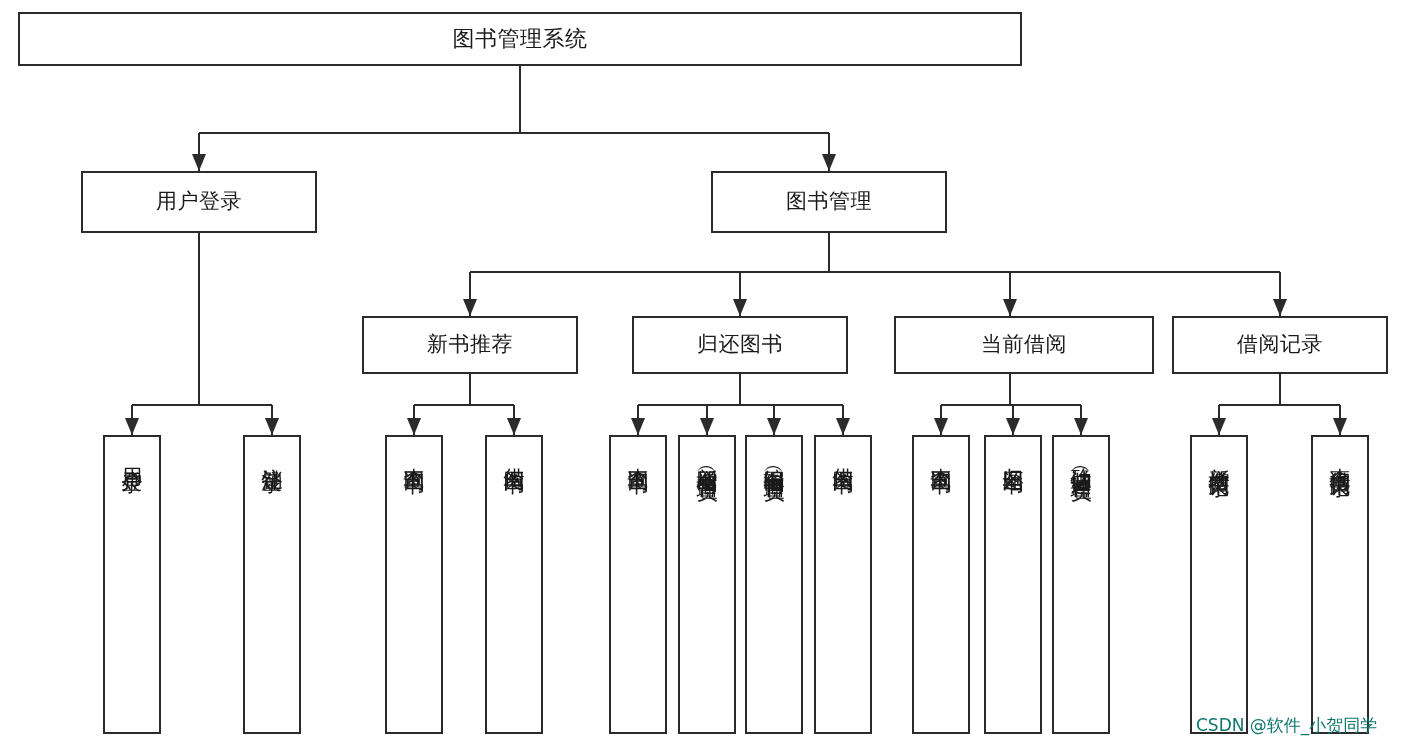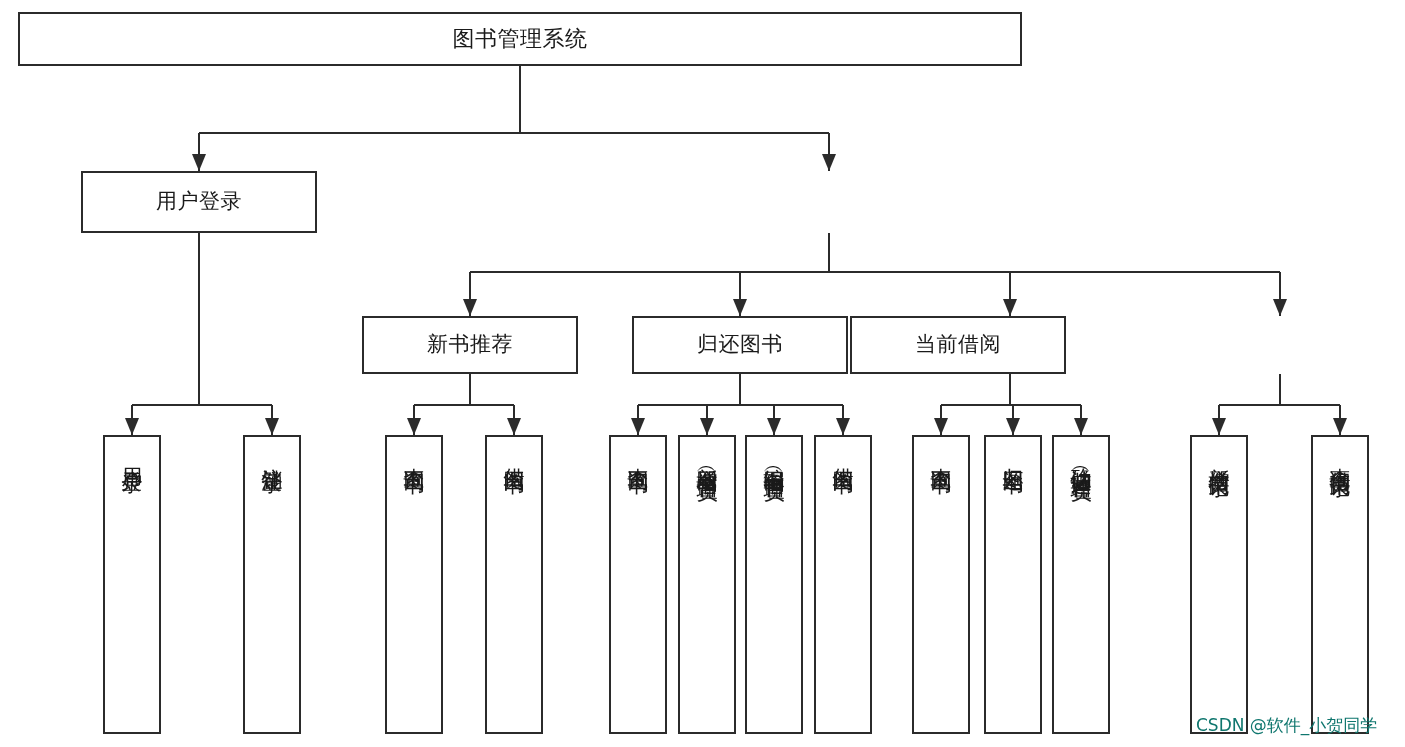--- a/index.html
+++ b/index.html
@@ -95,41 +95,47 @@
 
   <div class="line-v" id="c-root-stem" style="left: 519px; top: 66px; height: 67px;"></div>
   <div class="line-h" id="c-root-bar" style="left: 199px; top: 132px; width: 630px;"></div>
   <div class="line-v" id="c-root-l" style="left: 198px; top: 133px; height: 38px;"></div>
   <div class="line-v" id="c-root-r" style="left: 828px; top: 133px; height: 38px;"></div>
   <div class="arrow" id="a-root-l" style="left: 192px; top: 154px;"></div>
   <div class="arrow" id="a-root-r" style="left: 822px; top: 154px;"></div>
 
   <div class="node horiz" id="n-user-login" style="left: 81px; top: 171px; width: 236px; height: 62px;">
     <span class="label">用户登录</span>
+  </div>
+  <div class="node horiz" id="n-book-manage" style="left: 711px; top: 171px; width: 236px; height: 62px;">
+    <span class="label">图书管理</span>
   </div>
 
   <div class="line-v" id="c-bm-stem" style="left: 828px; top: 233px; height: 39px;"></div>
   <div class="line-h" id="c-bm-bar" style="left: 470px; top: 271px; width: 810px;"></div>
   <div class="line-v" id="c-bm-d1" style="left: 469px; top: 272px; height: 44px;"></div>
   <div class="line-v" id="c-bm-d2" style="left: 739px; top: 272px; height: 44px;"></div>
   <div class="line-v" id="c-bm-d3" style="left: 1009px; top: 272px; height: 44px;"></div>
   <div class="line-v" id="c-bm-d4" style="left: 1279px; top: 272px; height: 44px;"></div>
   <div class="arrow" id="a-bm-1" style="left: 463px; top: 299px;"></div>
   <div class="arrow" id="a-bm-2" style="left: 733px; top: 299px;"></div>
   <div class="arrow" id="a-bm-3" style="left: 1003px; top: 299px;"></div>
   <div class="arrow" id="a-bm-4" style="left: 1273px; top: 299px;"></div>
 
   <div class="node horiz" id="n-new-book-rec" style="left: 362px; top: 316px; width: 216px; height: 58px;">
     <span class="label">新书推荐</span>
   </div>
   <div class="node horiz" id="n-book-borrow" style="left: 632px; top: 316px; width: 216px; height: 58px;">
     <span class="label">归还图书</span>
   </div>
-  <div class="node horiz" id="n-current-borrow" style="left: 850px; top: 316px; width: 216px; height: 58px;">
+  <div class="node horiz" id="n-current-borrow" style="left: 894px; top: 316px; width: 260px; height: 58px;">
     <span class="label">当前借阅</span>
+  </div>
+  <div class="node horiz" id="n-borrow-record" style="left: 1172px; top: 316px; width: 216px; height: 58px;">
+    <span class="label">借阅记录</span>
   </div>
 
   <div id="leaf-connectors">
       <div class="line-v" style="left: 198px; top: 233px; height: 172px;"></div>
       <div class="line-h" style="left: 132px; top: 404px; width: 140px;"></div>
       <div class="line-v" style="left: 131px; top: 405px; height: 30px;"></div>
       <div class="arrow" style="left: 125px; top: 418px;"></div>
       <div class="line-v" style="left: 271px; top: 405px; height: 30px;"></div>
       <div class="arrow" style="left: 265px; top: 418px;"></div>
       <div class="line-v" style="left: 469px; top: 374px; height: 31px;"></div>

